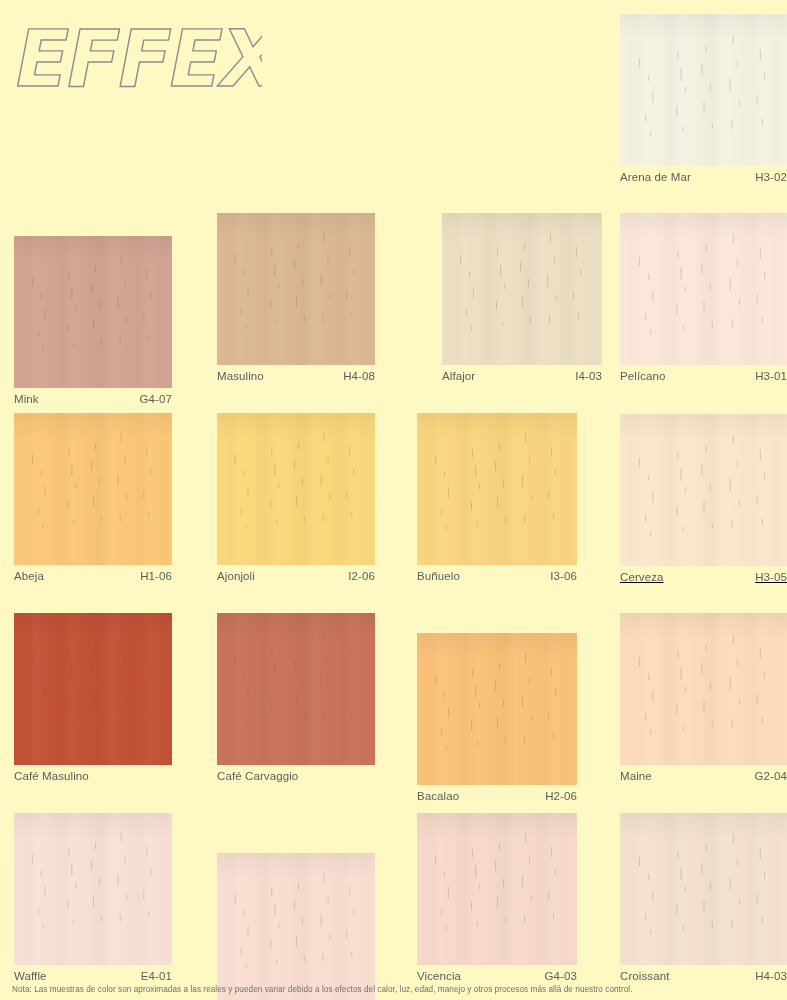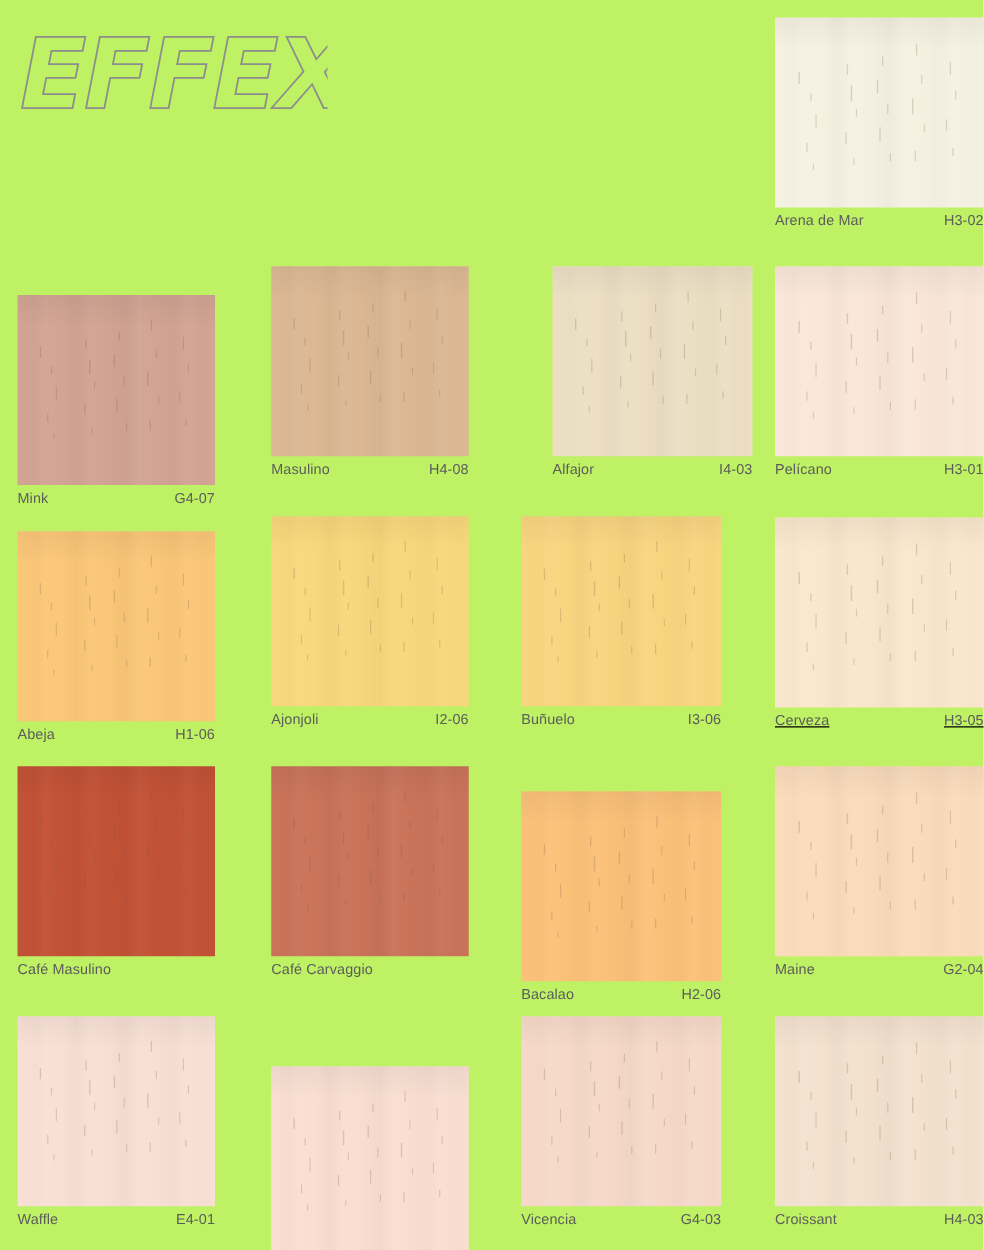--- a/index.html
+++ b/index.html
@@ -7,21 +7,21 @@
     width: 787px;
     height: 1000px;
     background: #ffffff;
     font-family: "Liberation Sans", sans-serif;
     overflow: hidden;
   }
   .page {
     position: relative;
     width: 787px;
     height: 1000px;
-    background: #bef264;
+    background: #fef9c3;
   }
 
   
   .logo-wrap {
     position: absolute;
     left: 12px;
     top: 14px;
     width: 250px;
     height: 100px;
   }
@@ -311,21 +311,21 @@
           <rect x="131" y="78" width="0.9" height="9"></rect>
           <rect x="136" y="100" width="1" height="6"></rect>
         </g>
       </svg>
         </div>
         <div class="label-row">
           <span class="cname">Pelícano</span>
           <span class="ccode">H3-01</span>
         </div>
       </div>
-      <div class="swatch" style="left: 14px; top: 425px; width: 158px;">
+      <div class="swatch" style="left: 14px; top: 413px; width: 158px;">
         <div class="chip" style="background:#fbc778;height:152px">
           <div class="grain"></div>
           <div class="topshade"></div>
           <svg class="flecks" viewBox="0 0 160 152" preserveAspectRatio="none">
         <g fill="#6b5a3f" opacity="0.55">
           <rect x="18" y="42" width="1.1" height="9"></rect>
           <rect x="27" y="58" width="1" height="6"></rect>
           <rect x="31" y="74" width="0.9" height="11"></rect>
           <rect x="24" y="96" width="1" height="7"></rect>
           <rect x="29" y="112" width="0.9" height="5"></rect>
@@ -769,14 +769,15 @@
         </g>
       </svg>
         </div>
         <div class="label-row">
           <span class="cname">Croissant</span>
           <span class="ccode">H4-03</span>
         </div>
       </div>
     </div>
 
+  <div class="footnote">Nota: Las muestras de color son aproximadas a las reales y pueden variar debido a los efectos del calor, luz, edad, manejo y otros procesos más allá de nuestro control.</div>
 
 </div>
 
 </body></html>

